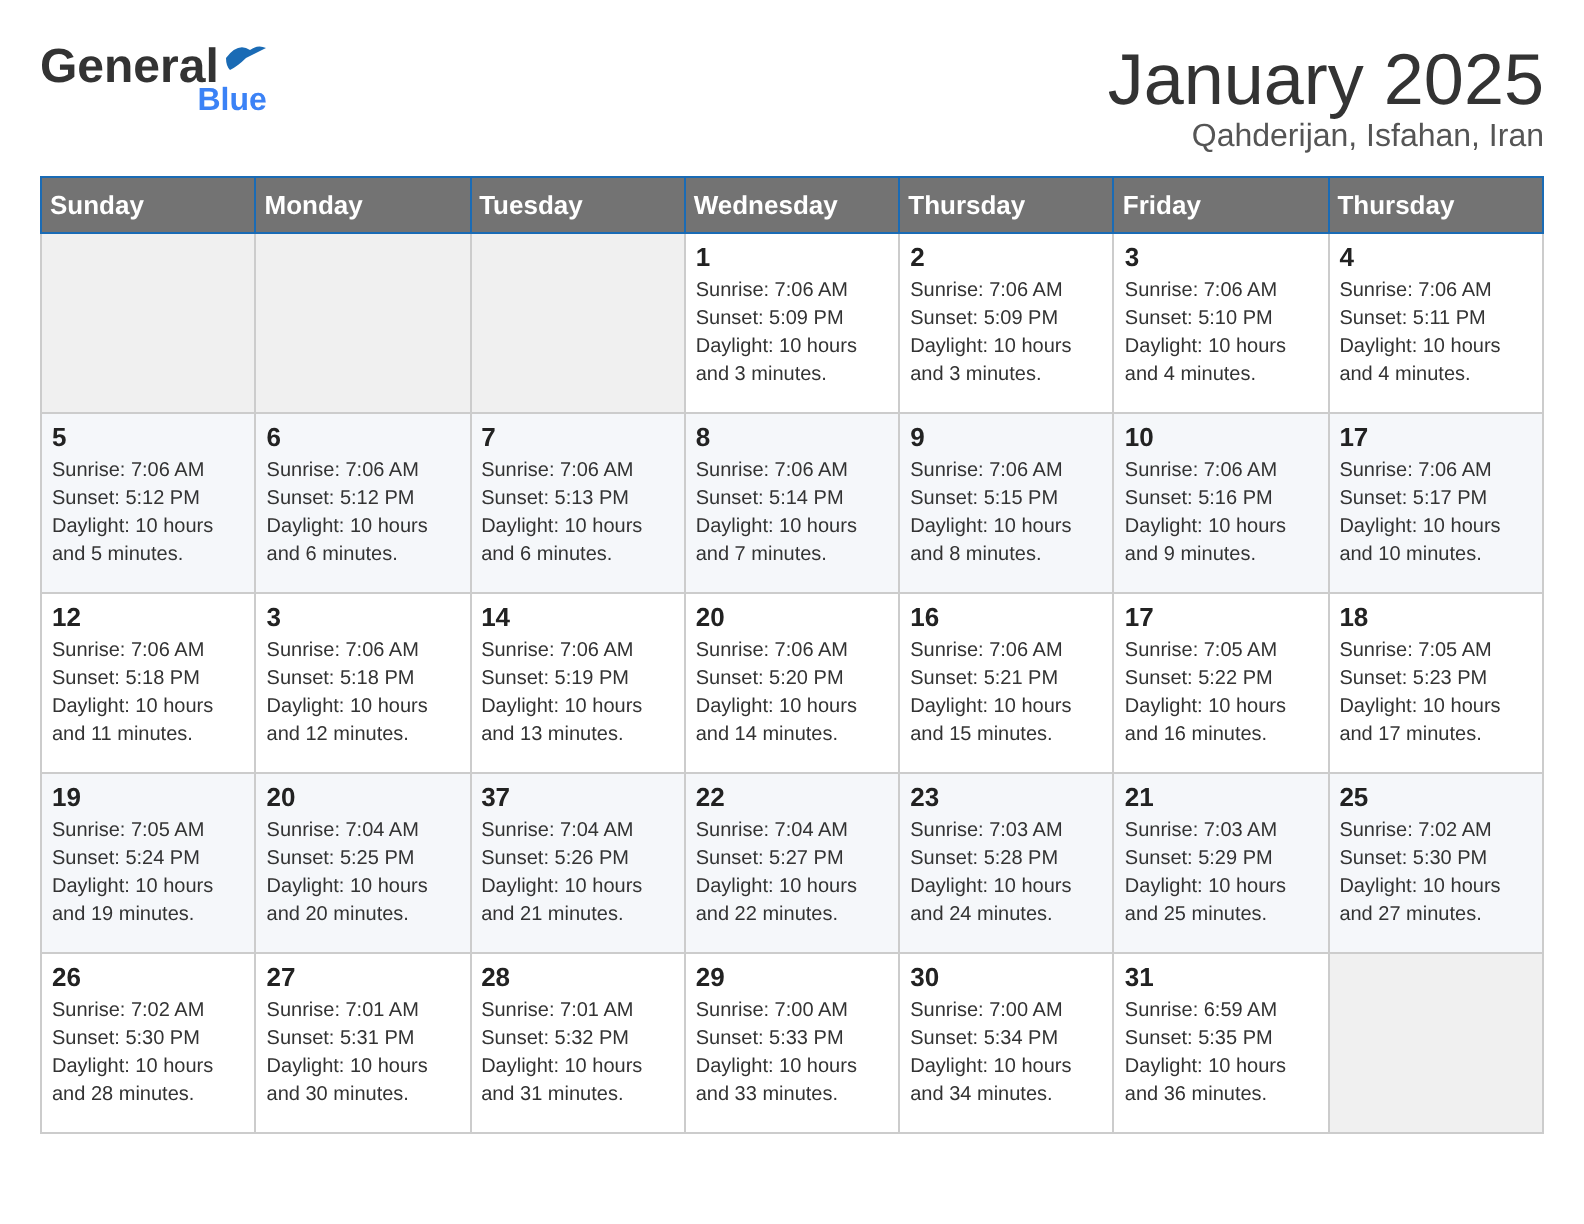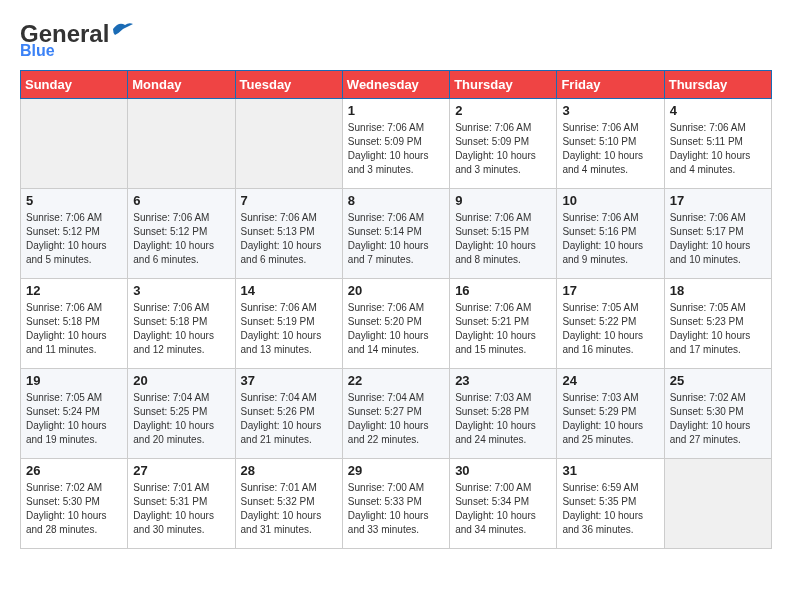--- a/index.html
+++ b/index.html
@@ -12,42 +12,42 @@
     }
     .header {
       display: flex;
       justify-content: space-between;
       align-items: flex-start;
       margin-bottom: 10px;
     }
     .logo {
       display: flex;
       flex-direction: column;
-      align-items: flex-start;
+      align-items: flex-end;
     }
     .title-block {
       text-align: right;
     }
     .month-title {
       font-size: 36px;
       font-weight: normal;
       color: #333;
       line-height: 1.1;
     }
     .location {
       font-size: 16px;
       color: #555;
     }
     table {
       width: 100%;
       border-collapse: collapse;
       table-layout: fixed;
     }
     thead th {
-      background: #ef4444;
+      background: #737373;
       color: #fff;
       padding: 6px 4px;
       font-size: 13px;
       text-align: left;
       border: 1px solid #1a6bb5;
     }
     tbody td {
       border: 1px solid #ccc;
       vertical-align: top;
       padding: 4px 5px;
@@ -82,20 +82,22 @@
   <div class="logo">
     <div style="display:flex;align-items:center;">
       <span style="font-size:24px;font-weight:bold;color:#333;">General</span>
       <svg width="22" height="16" viewBox="0 0 22 16" style="margin-left:2px;margin-top:-10px;">
         <path d="M2 8 Q8 0 14 4 Q18 1 22 3 Q16 6 12 8 Q8 12 4 14 Q2 12 2 8Z" fill="#1a6bb5"></path>
       </svg>
     </div>
     <span style="font-size:16px;font-weight:bold;color:#3b82f6;margin-top:-6px;">Blue</span>
   </div>
   <div class="title-block">
+    <div class="month-title">January 2025</div>
+    <div class="location">Qahderijan, Isfahan, Iran</div>
   </div>
 </div>
 
 <table>
   <thead>
     <tr>
       <th>Sunday</th>
       <th>Monday</th>
       <th>Tuesday</th>
       <th>Wednesday</th>
@@ -270,21 +272,21 @@
 and 22 minutes.</div>
         </td>
         <td>
           <div class="day-num">23</div>
           <div class="day-info" style="white-space: pre-line;">Sunrise: 7:03 AM
 Sunset: 5:28 PM
 Daylight: 10 hours
 and 24 minutes.</div>
         </td>
         <td>
-          <div class="day-num">24</div>
+          <div class="day-num">21</div>
           <div class="day-info" style="white-space: pre-line;">Sunrise: 7:03 AM
 Sunset: 5:29 PM
 Daylight: 10 hours
 and 25 minutes.</div>
         </td>
         <td>
           <div class="day-num">25</div>
           <div class="day-info" style="white-space: pre-line;">Sunrise: 7:02 AM
 Sunset: 5:30 PM
 Daylight: 10 hours

